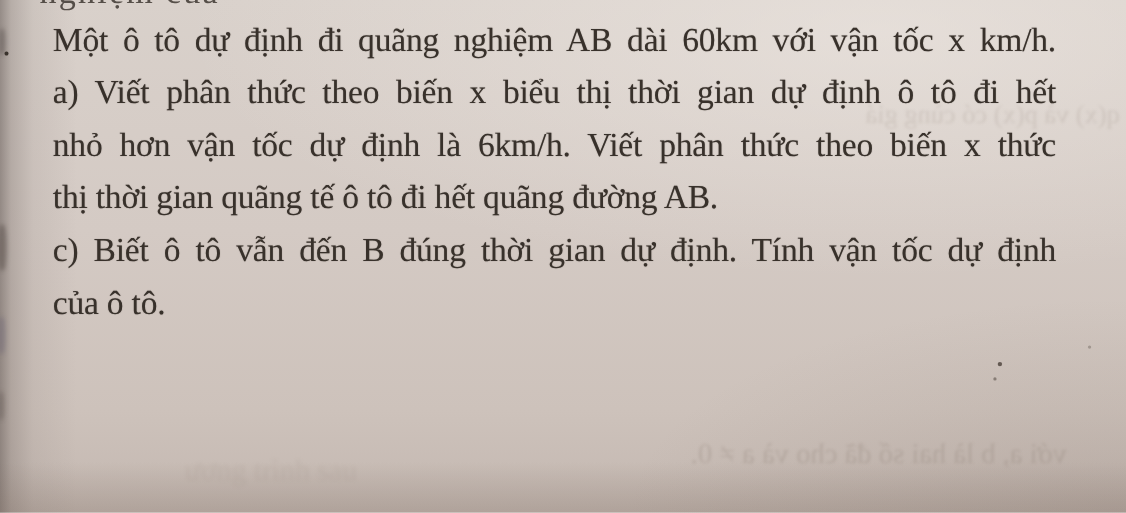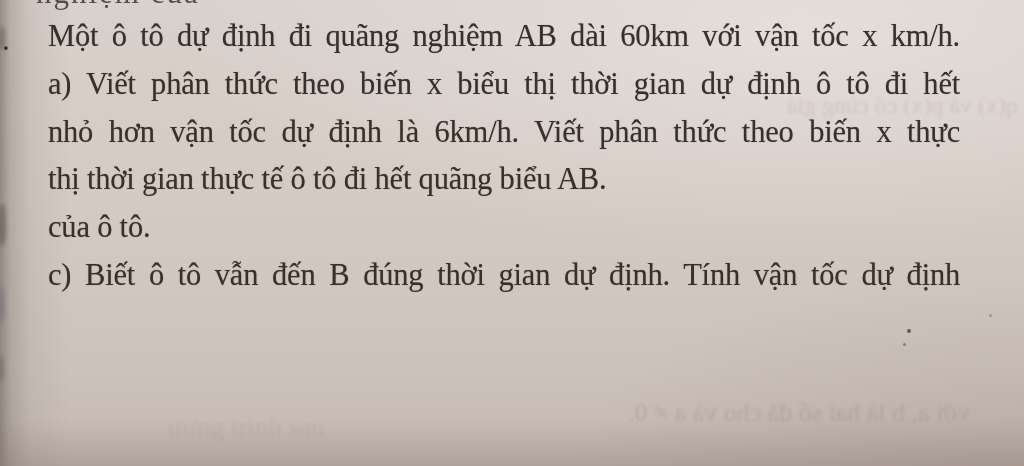--- a/index.html
+++ b/index.html
@@ -107,24 +107,24 @@
 
   <div class="topfrag">
     <span>nghiệm của</span>
   </div>
 
   <span class="numdot">.</span>
 
   <div class="textblock">
     <div class="line"><span>Một ô tô dự định đi quãng nghiệm </span><span class="it">AB</span><span> dài 60km với vận tốc </span><span class="it">x</span><span> km/h.</span></div>
     <div class="line"><span>a) Viết phân thức theo biến </span><span class="it">x</span><span> biểu thị thời gian dự định ô tô đi hết</span></div>
-    <div class="line"><span>nhỏ hơn vận tốc dự định là 6km/h. Viết phân thức theo biến </span><span class="it">x</span><span> thực</span></div>
-    <div class="line short"><span>thị thời gian thực tế ô tô đi hết quãng biểu </span><span class="it">AB</span><span>.</span></div>
+    <div class="line"><span>nhỏ hơn vận tốc dự định là 6km/h. Viết phân thức theo biến </span><span class="it">x</span><span> thức</span></div>
+    <div class="line short"><span>thị thời gian quãng tế ô tô đi hết quãng đường </span><span class="it">AB</span><span>.</span></div>
+    <div class="line"><span>c) Biết ô tô vẫn đến </span><span class="it">B</span><span> đúng thời gian dự định. Tính vận tốc dự định</span></div>
     <div class="line short"><span>của ô tô.</span></div>
-    <div class="line"><span>c) Biết ô tô vẫn đến </span><span class="it">B</span><span> đúng thời gian dự định. Tính vận tốc dự định</span></div>
   </div>
 
   <div class="ghost g1 mirror">q(x) và p(x) có cùng giá</div>
   <div class="ghost g2 mirror">với a, b là hai số đã cho và a ≠ 0.</div>
   <div class="ghost g3">ương trình sau</div>
 
   <div class="speck p1"></div>
   <div class="speck p2"></div>
   <div class="speck p3"></div>
 

